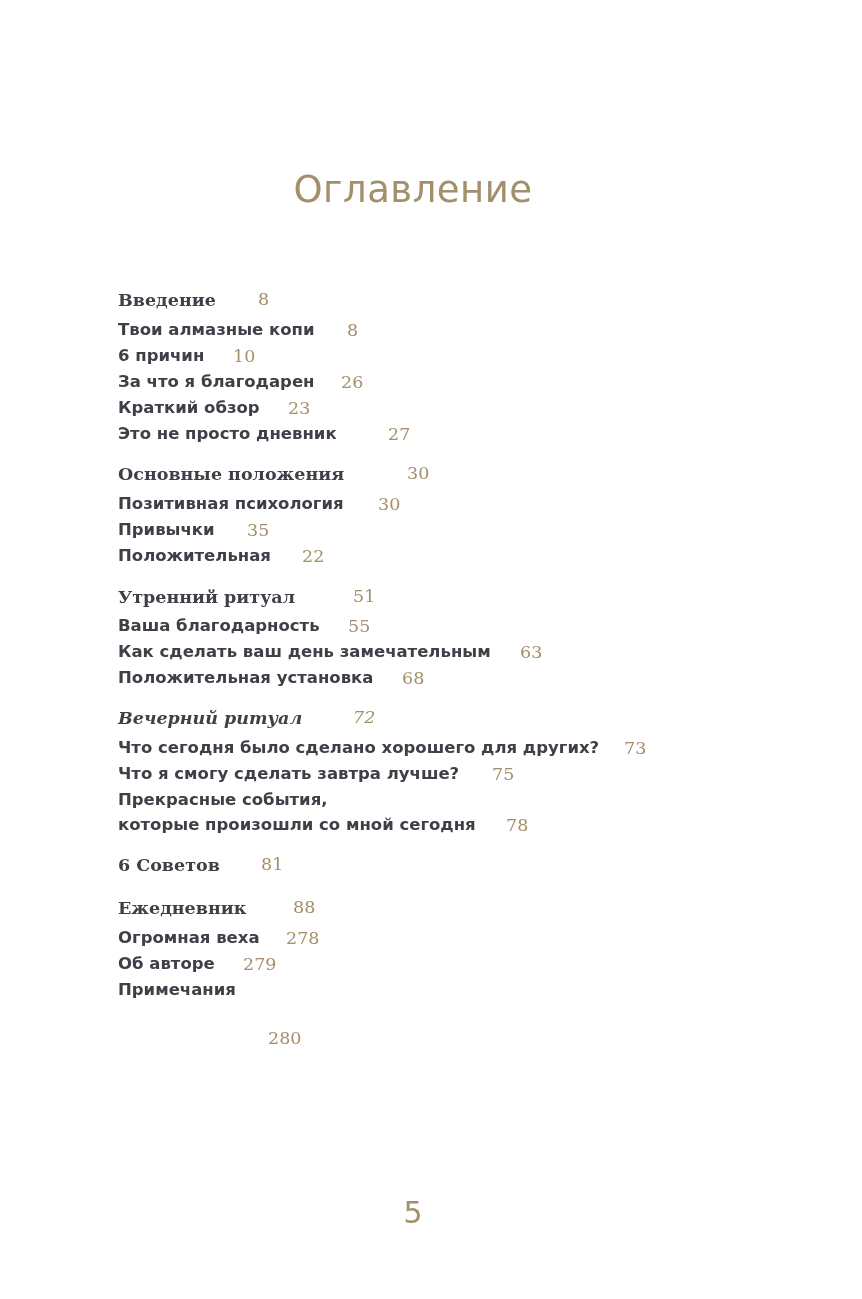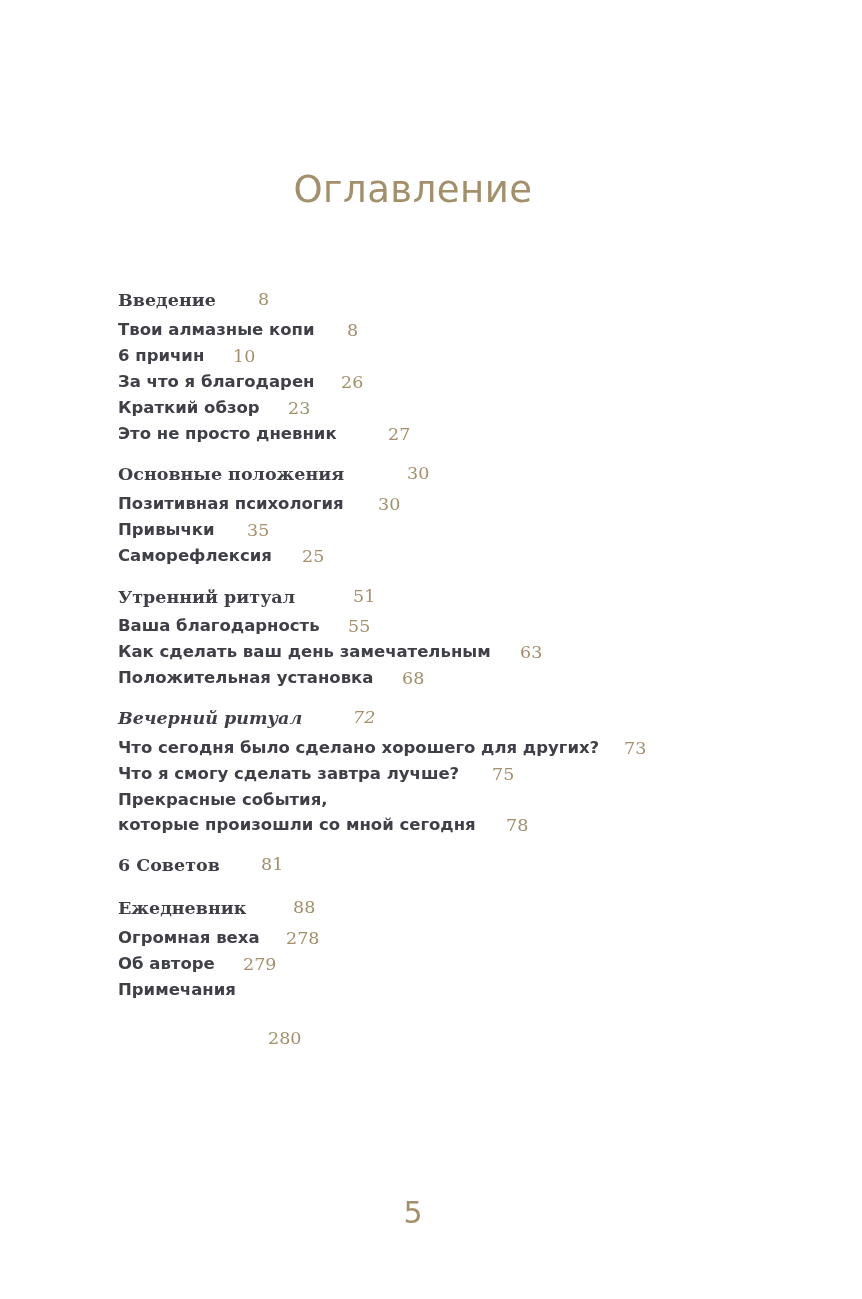--- a/index.html
+++ b/index.html
@@ -35,21 +35,21 @@
 <div id="toc">
     <div class="row head" style="top: 290px;"><span>Введение</span><span class="pg" style="left: 140px; top: -1px;">8</span></div>
     <div class="row item" style="top: 320px;"><span>Твои алмазные копи</span><span class="pg" style="left: 229px; top: 0px;">8</span></div>
     <div class="row item" style="top: 346px;"><span>6 причин</span><span class="pg" style="left: 115px; top: 0px;">10</span></div>
     <div class="row item" style="top: 372px;"><span>За что я благодарен</span><span class="pg" style="left: 223px; top: 0px;">26</span></div>
     <div class="row item" style="top: 398px;"><span>Краткий обзор</span><span class="pg" style="left: 170px; top: 0px;">23</span></div>
     <div class="row item" style="top: 424px;"><span>Это не просто дневник</span><span class="pg" style="left: 249px; top: 0px; margin-left: 21px;">27</span></div>
     <div class="row head" style="top: 464px;"><span>Основные положения</span><span class="pg" style="left: 289px; top: -1px;">30</span></div>
     <div class="row item" style="top: 494px;"><span>Позитивная психология</span><span class="pg" style="left: 260px; top: 0px;">30</span></div>
     <div class="row item" style="top: 520px;"><span>Привычки</span><span class="pg" style="left: 129px; top: 0px;">35</span></div>
-    <div class="row item" style="top: 546px;"><span>Саморефлексия</span><span class="pg" style="left: 184px; top: 0px;">25</span></div>
+    <div class="row item" style="top: 546px;"><span>Положительная</span><span class="pg" style="left: 184px; top: 0px;">22</span></div>
     <div class="row head" style="top: 587px;"><span>Утренний ритуал</span><span class="pg" style="left: 235px; top: -1px;">51</span></div>
     <div class="row item" style="top: 616px;"><span>Ваша благодарность</span><span class="pg" style="left: 230px; top: 0px;">55</span></div>
     <div class="row item" style="top: 642px;"><span>Как сделать ваш день замечательным</span><span class="pg" style="left: 402px; top: 0px;">63</span></div>
     <div class="row item" style="top: 668px;"><span>Положительная установка</span><span class="pg" style="left: 284px; top: 0px;">68</span></div>
     <div class="row head" style="top: 708px; font-style: italic;"><span>Вечерний ритуал</span><span class="pg" style="left: 235px; top: -1px;">72</span></div>
     <div class="row item" style="top: 738px;"><span>Что сегодня было сделано хорошего для других?</span><span class="pg" style="left: 506px; top: 0px;">73</span></div>
     <div class="row item" style="top: 764px;"><span>Что  я смогу сделать завтра лучше?</span><span class="pg" style="left: 374px; top: 0px;">75</span></div>
     <div class="row item" style="top: 790px;"><span>Прекрасные события,</span></div>
     <div class="row item" style="top: 815px;"><span>которые произошли со мной сегодня</span><span class="pg" style="left: 388px; top: 0px;">78</span></div>
     <div class="row head" style="top: 855px;"><span>6 Советов</span><span class="pg" style="left: 143px; top: -1px;">81</span></div>

